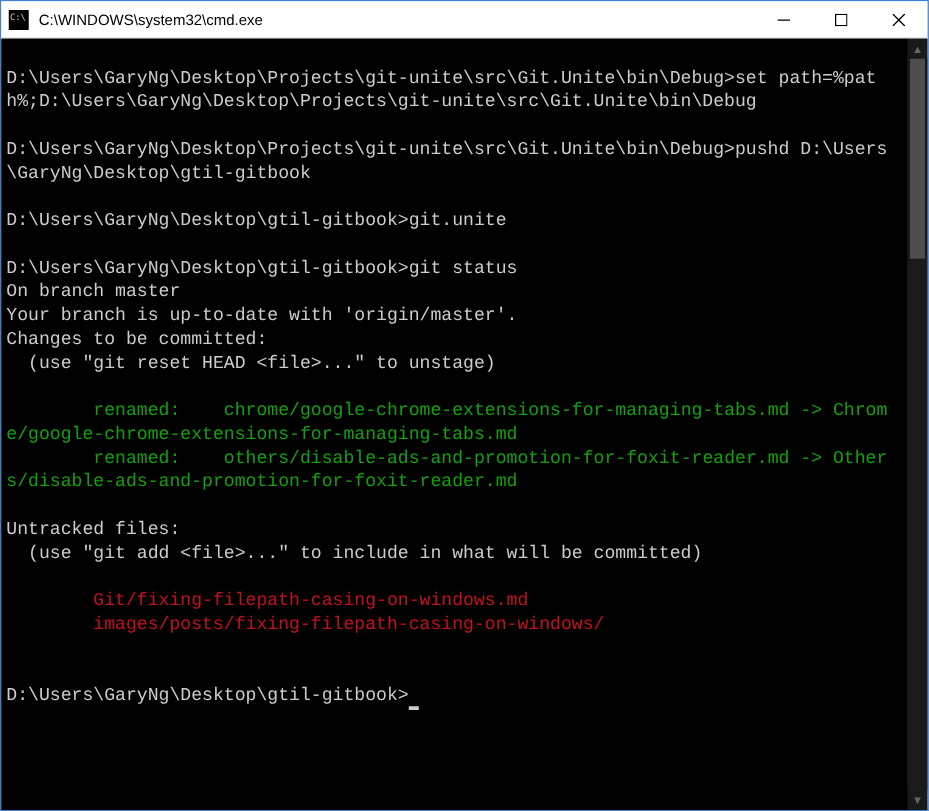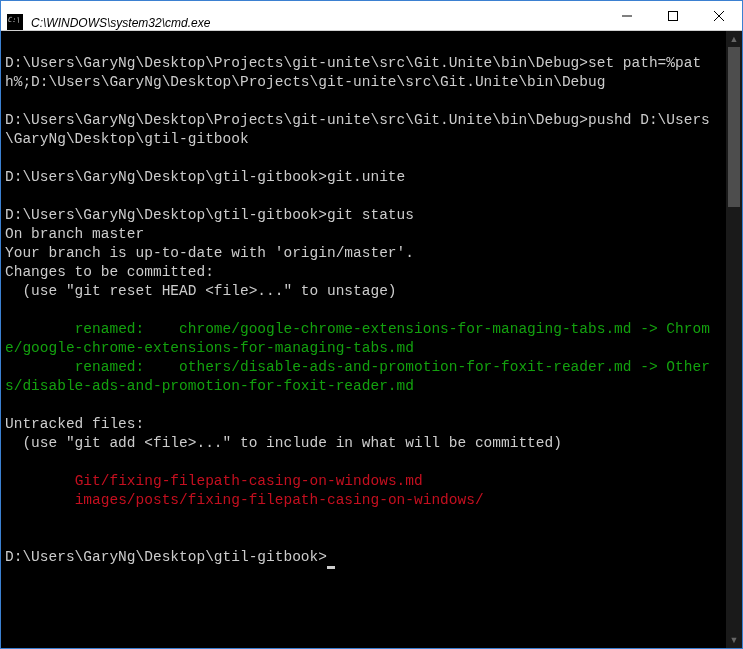--- a/index.html
+++ b/index.html
@@ -8,23 +8,22 @@
     height: 649px;
     background: #fff;
     font-family: "Segoe UI", Tahoma, sans-serif;
     overflow: hidden;
     border: 1px solid #3b80d1;
   }
   .titlebar {
     height: 30px;
     background: #ffffff;
     display: flex;
-    align-items: flex-end;
+    align-items: center;
     border-bottom: 1px solid #d0d0d0;
-    font-style: italic;
   }
   .titlebar .icon {
     width: 16px;
     height: 16px;
     margin: 0 6px;
     background: #000;
     display: inline-block;
     position: relative;
   }
   .titlebar .icon::after{

